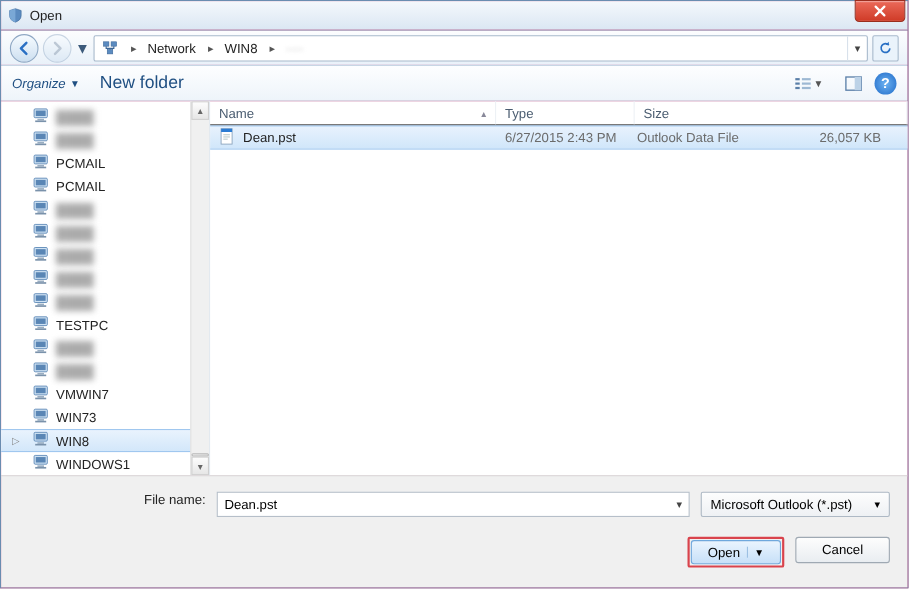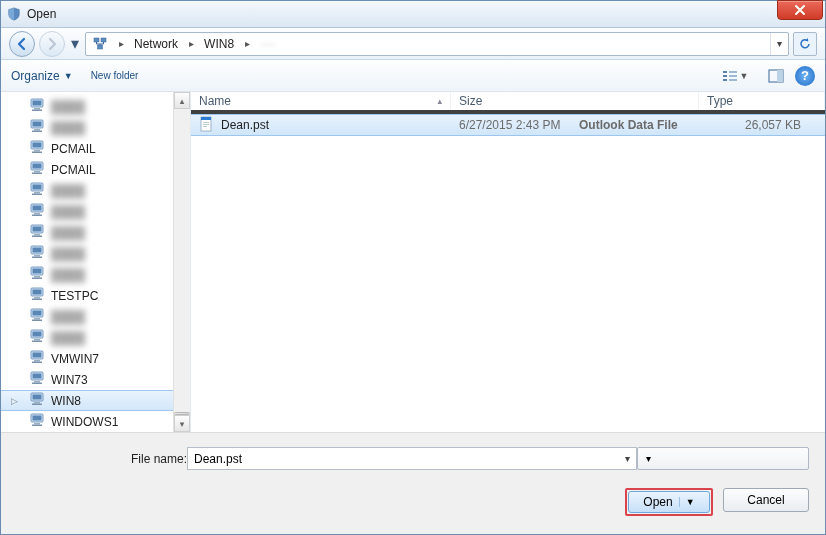--- a/index.html
+++ b/index.html
@@ -23,60 +23,60 @@
 .addressbar .chev { padding: 0 4px; color: #555; font-size: 10px; }
 .addressbar .blur { filter: blur(2px); color: #999; }
 .addressbar .drop { margin-left: auto; width: 18px; text-align: center; font-size: 10px; color: #444; border-left: 1px solid #d8e1eb; height: 100%; display: flex; align-items: center; justify-content: center; }
 .refresh { width: 24px; height: 24px; border: 1px solid #a8b9cc; background: #eaf3fb; display: flex; align-items: center; justify-content: center; border-radius: 2px; color: #2a70c4; }
 .searchbox { width: 200px; height: 24px; border: 1px solid #a8b9cc; background: #fff; display: flex; align-items: center; padding: 0 6px; border-radius: 2px; }
 .searchbox .ph { font-size: 12px; font-style: italic; color: #888; flex: 1; }
 .searchbox .sblur { filter: blur(2px); color: #bbb; font-style: italic; font-size: 12px; padding-left: 3px;}
 .searchbox .mag { color: #2a70c4; }
 
 .toolbar { height: 32px; background: linear-gradient(#fdfeff, #eef4fa); border-bottom: 1px solid #dce5ee; display: flex; align-items: center; padding: 0 10px; gap: 18px; position: relative; }
-.toolbar .org { color: #1f4f82; font-size: 12px; display: flex; align-items: center; gap: 4px; }
-.toolbar .newf { color: #1f4f82; font-size: 10px; }
+.toolbar .org { color: #1f4f82; font-size: 12px; display: flex; align-items: center; gap: 4px; font-style: italic; }
+.toolbar .newf { color: #1f4f82; font-size: 16px; }
 .toolbar .right-tools { position: absolute; right: 10px; display: flex; align-items: center; gap: 6px; }
 .toolbar .tool { width: 26px; height: 22px; border: 1px solid transparent; display: flex; align-items: center; justify-content: center; color: #3c5a7b; }
 .toolbar .viewbtn { width: 44px; display: flex; align-items: center; justify-content: center; gap: 2px; }
 .toolbar .help { width: 20px; height: 20px; border-radius: 50%; background: radial-gradient(#6db3f2, #1e69c7); color: #fff; font-weight: bold; font-size: 13px; display: flex; align-items: center; justify-content: center; }
 
 .mainarea { flex: 1; display: flex; background: #fff; min-height: 0; }
 
 .sidebar { width: 190px; border-right: 1px solid #e3e9ef; position: relative; overflow: hidden; }
 .tree { padding: 4px 0; }
 .node { display: flex; align-items: center; height: 21px; padding-left: 28px; font-size: 12px; color: #222; gap: 6px; white-space: nowrap; }
 .node.sel { background: linear-gradient(#e9f3fd, #d3e7fa); border: 1px solid #a0c7ef; border-left: none; border-right: none; }
 .node .pcicon { width: 16px; height: 14px; }
 .node .lbl.blr { filter: blur(3px); color: #aaa; }
 .node .exp { position: absolute; left: 10px; font-size: 9px; color: #888; }
 .sb-scroll { position: absolute; right: 0; top: 0; bottom: 0; width: 17px; background: #f0f0f0; border-left: 1px solid #e0e0e0; }
 .sb-scroll .btn { height: 17px; background: linear-gradient(#fdfdfd, #e6e6e6); border: 1px solid #cfcfcf; display: flex; align-items: center; justify-content: center; font-size: 9px; color: #666; }
 .sb-scroll .thumb { position: absolute; top: 320px; bottom: 17px; left: 0; right: 0; background: linear-gradient(to right, #e8e8e8, #d4d4d4); border: 1px solid #b8b8b8; border-radius: 2px; }
 .sb-scroll .btn.bot { position: absolute; bottom: 0; width: 100%; }
 
 .filepane { flex: 1; display: flex; flex-direction: column; }
-.colhead { height: 22px; border-bottom: 4px solid #404040; display: flex; font-size: 12px; color: #4a5c70; }
+.colhead { height: 22px; border-bottom: 1px solid #404040; display: flex; font-size: 12px; color: #4a5c70; }
 .colhead .col { padding: 3px 8px; border-right: 1px solid #edf1f5; display: flex; align-items: center; gap: 4px; }
 .col.name { width: 260px; }
 .col.date { width: 120px; }
 .col.type { width: 126px; }
 .col.size { flex: 1; }
 .rows { flex: 1; }
 .row { height: 22px; display: flex; align-items: center; font-size: 12px; }
 .row.sel { background: linear-gradient(#e8f2fd, #d0e6fa); border: 1px solid #9cc6ef; border-left: none; border-right: none; }
 .row .cell { padding: 0 8px; color: #444; }
 .row .cell.name { width: 260px; display: flex; align-items: center; gap: 6px; color: #222; }
 .row .cell.date { width: 120px; color: #6b6b6b; }
-.row .cell.type { width: 126px; color: #6b6b6b; font-weight: bold; }
+.row .cell.type { width: 126px; color: #6b6b6b; }
 .row .cell.size { flex: 1; text-align: right; padding-right: 24px; color: #6b6b6b; }
 .fileicon { width: 16px; height: 16px; }
 
 .footer { background: #f0f0f0; border-top: 1px solid #dcdcdc; padding: 14px 16px 18px 16px; }
-.fn-row { display: flex; align-items: center; }
+.fn-row { display: flex; align-items: flex-start; gap: 10px; }
 .fn-label { width: 170px; text-align: right; font-size: 12px; color: #222; }
 .fn-input { flex: 1; height: 23px; border: 1px solid #b6bfc9; background: #fff; font-size: 12px; padding: 0 6px; display: flex; align-items: center; justify-content: space-between; }
 .fn-input .drop { font-size: 10px; color: #444; }
 .filter { width: 172px; height: 23px; border: 1px solid #aeb9c5; background: linear-gradient(#fdfdfd, #eef1f4); font-size: 12px; padding: 0 8px; display: flex; align-items: center; justify-content: space-between; border-radius: 2px; }
 .filter .drop { font-size: 10px; }
 .btn-row { display: flex; justify-content: flex-end; gap: 10px; margin-top: 18px; }
 .dlg-btn { width: 86px; height: 24px; border: 1px solid #9fa9b3; background: linear-gradient(#fdfdfd, #e9edf1); font-size: 12px; border-radius: 3px; display: flex; align-items: center; justify-content: center; }
 .dlg-btn .dr { font-size: 9px; margin-left: 4px; }
 .open-wrap { border: 2px solid #d9434c; padding: 1px; border-radius: 2px; }
 .dlg-btn.open { background: linear-gradient(#eaf4fe, #c7e0f8); border: 1px solid #6fa8dd; width: 82px; height: 22px; }
@@ -329,25 +329,25 @@
         <div class="btn bot">▾</div>
       </div>
     </div>
 
     <div class="filepane">
       <div class="colhead">
         <div class="col name">
             <span>Name</span>
             <span style="margin-left:auto;font-size:9px;color:#889;">▴</span>
           </div>
+        <div class="col type">
+            <span>Type</span>
+          </div>
         <div class="col size">
             <span>Size</span>
-          </div>
-        <div class="col type">
-            <span>Type</span>
           </div>
       </div>
       <div class="rows" id="rows">
           <div class="row sel">
             <div class="cell name">
               <span><svg class="fileicon" viewBox="0 0 16 16">
                   <rect x="2" y="1" width="10" height="14" fill="#fff" stroke="#8aa3bd" stroke-width="0.8"></rect>
                   <rect x="2" y="1" width="10" height="3" fill="#2b7cd3"></rect>
                   <rect x="4" y="6" width="6" height="1" fill="#bcc"></rect>
                   <rect x="4" y="8" width="6" height="1" fill="#bcc"></rect>
@@ -364,20 +364,21 @@
   </div>
 
   <div class="footer">
     <div class="fn-row">
       <div class="fn-label">File name:</div>
       <div class="fn-input">
         <span>Dean.pst</span>
         <span class="drop">▾</span>
       </div>
       <div class="filter">
+        <span>Microsoft Outlook (*.pst)</span>
         <span class="drop">▾</span>
       </div>
     </div>
     <div class="btn-row">
       <div class="open-wrap">
         <div class="dlg-btn open">
           <span>Open</span>
           <span class="dr" style="border-left:1px solid #9cc0e3;padding-left:6px;margin-left:6px;">▼</span>
         </div>
       </div>

